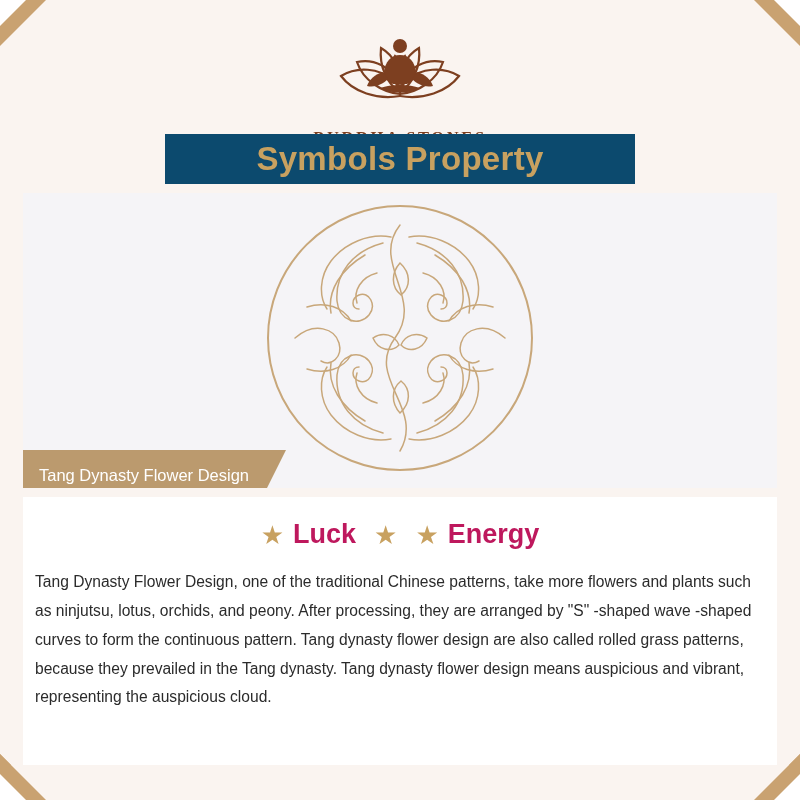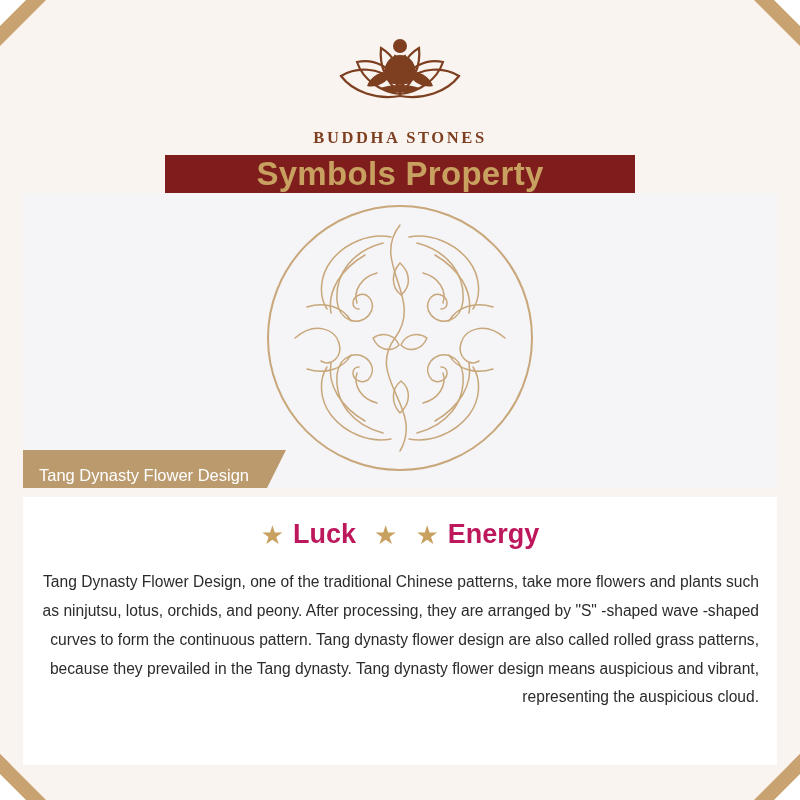--- a/index.html
+++ b/index.html
@@ -37,24 +37,24 @@
     margin-top: 6px;
     font-size: 16.5px;
     letter-spacing: 2.6px;
     color: #7d3f20;
     font-family: "Liberation Serif", serif;
     font-weight: 700;
   }
 
   
   .title-band {
-    position: absolute; top: 155px; left: 165px;
+    position: absolute; top: 134px; left: 165px;
     width: 470px; height: 50px;
-    background: #7f1d1d;
-    display: flex; align-items: flex-start; justify-content: center;
+    background: #0c4a6e;
+    display: flex; align-items: center; justify-content: center;
   }
   .title-text {
     font-size: 33px; font-weight: 700; color: #c8a160;
     letter-spacing: 0.3px;
   }
 
   
   .panel {
     position: absolute; top: 193px; left: 23px;
     width: 754px; height: 295px;
@@ -95,21 +95,21 @@
   }
   .kw { display: flex; align-items: center; gap: 9px; }
   .star { color: #c8a160; font-size: 26px; line-height: 1; }
   .kw-label { font-size: 27px; font-weight: 700; color: #be185d; }
 
   .paragraph {
     margin: 18px 18px 0 12px;
     font-size: 15.6px;
     line-height: 1.85;
     color: #2b2b2b;
-    text-align: right;
+    text-align: left;
   }
 
   .bottom-strip {
     position: absolute; bottom: 0; left: 0; width: 800px; height: 35px;
     background: #faf4f0;
   }
 </style>
 </head>
 <body>
 

